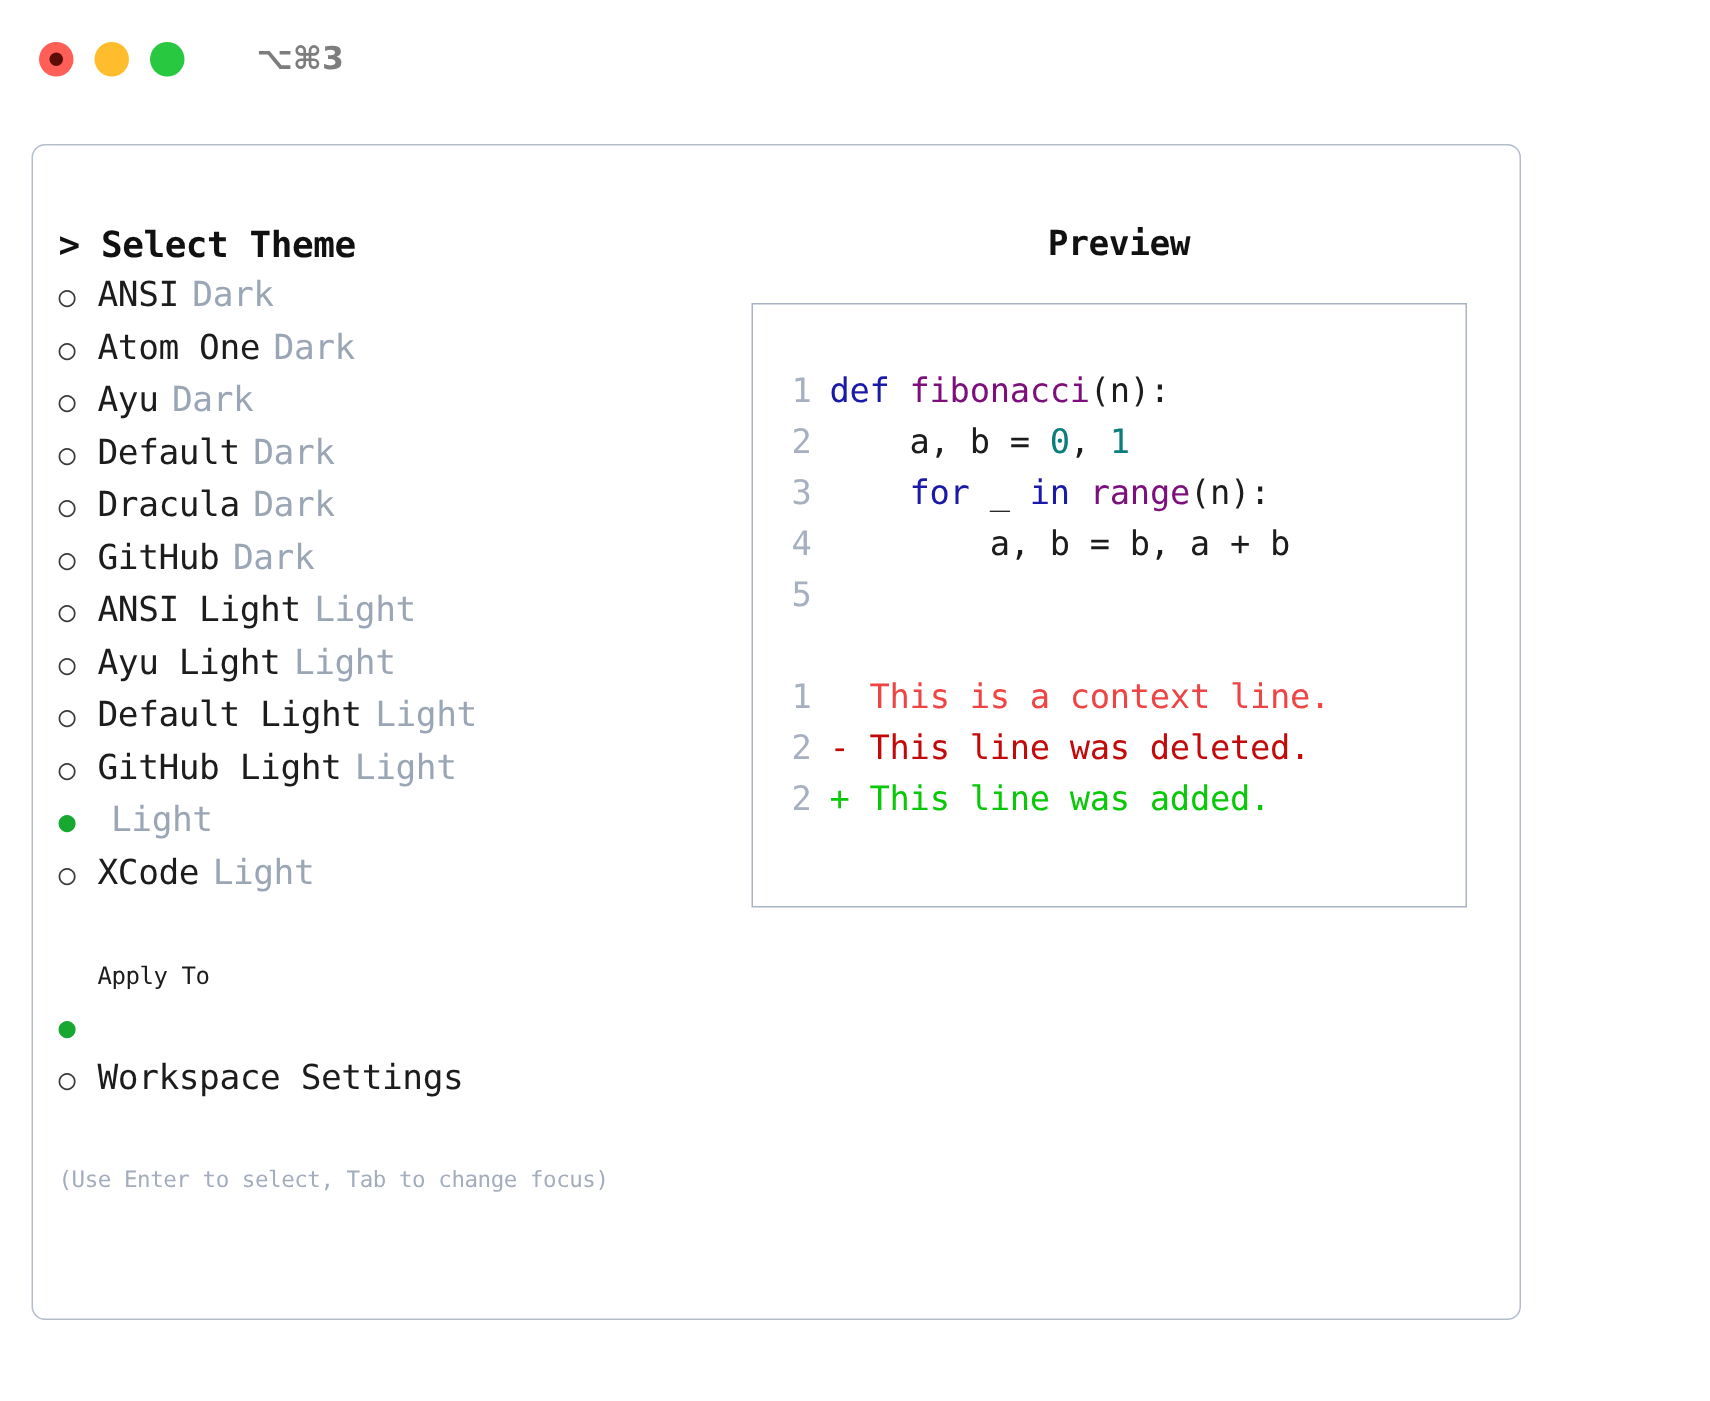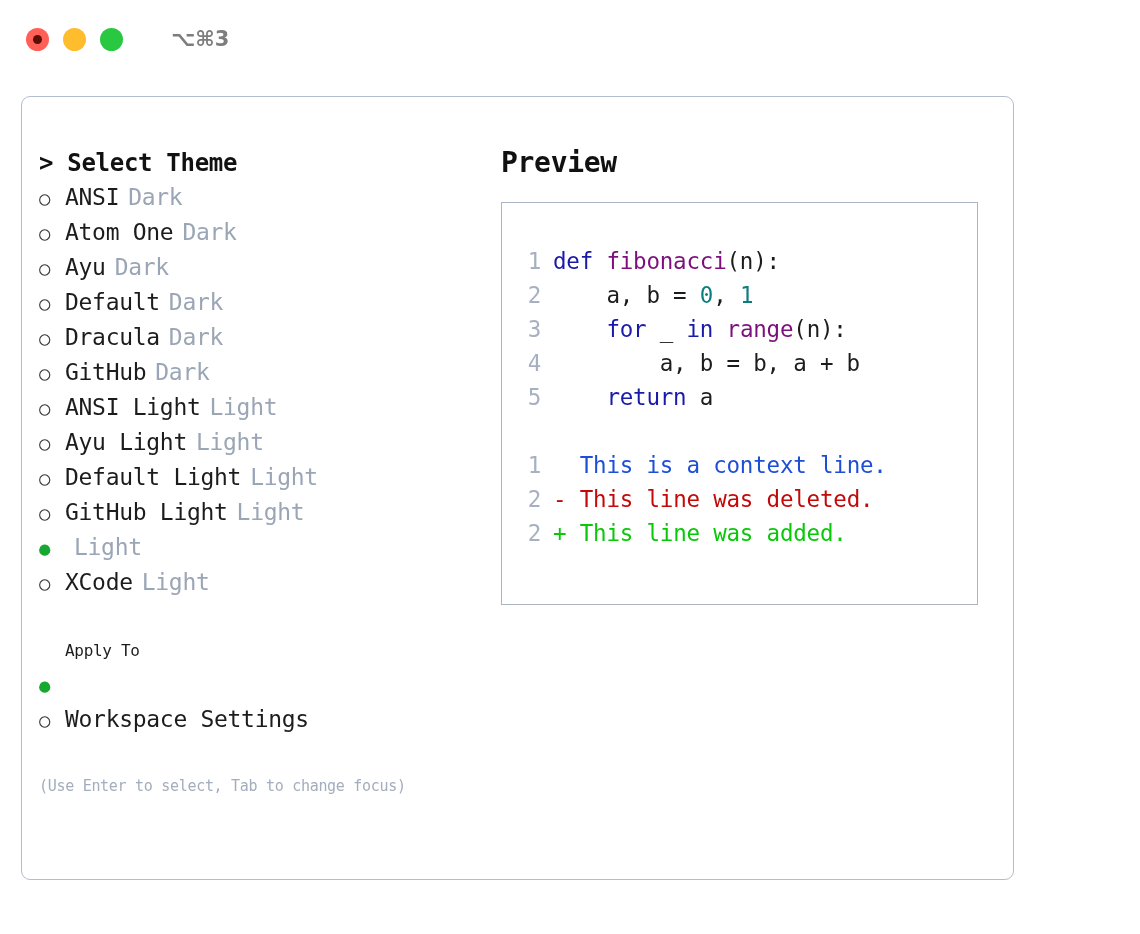--- a/index.html
+++ b/index.html
@@ -151,25 +151,26 @@
   }
 
   
   .right-col {
     position: absolute;
     left: 479px;
     top: 49px;
     width: 490px;
   }
   .preview-title {
-    font-size: 28px;
+    font-size: 23px;
     font-weight: 700;
     color: #111111;
     line-height: 34px;
     letter-spacing: -0.3px;
+    text-align: center;
   }
   .preview-box {
     margin-top: 22px;
     width: 477px;
     height: 403px;
     border: 1.6px solid #aab4c4;
     box-sizing: border-box;
     background: #ffffff;
     position: relative;
   }
@@ -196,21 +197,21 @@
   }
   .code-text { color: #1c1c1c; }
 
   .tok-kw   { color: #1a1aa8; }
   .tok-fn   { color: #7c0f7c; }
   .tok-num  { color: #0b7d7d; }
   .tok-plain{ color: #1c1c1c; }
 
   .blank-line { height: 34px; }
 
-  .diff-ctx  { color: #1d4ed8; }
+  .diff-ctx  { color: #ef4444; }
   .diff-del  { color: #c20a0a; }
   .diff-add  { color: #08c808; }
 </style>
 </head>
 <body>
 
 <div class="window">
 
   <div class="titlebar">
     <div class="traffic">
@@ -258,21 +259,21 @@
       <div class="right-col">
         <div class="preview-title">Preview</div>
 
         <div class="preview-box">
           <div class="code-area">
             <div id="code-block">
                 <div class="code-line"><span class="lineno">1</span><span class="code-text"><span class="tok-kw">def </span><span class="tok-fn">fibonacci</span><span class="tok-plain">(n):</span></span></div>
                 <div class="code-line"><span class="lineno">2</span><span class="code-text"><span class="tok-plain">    a, b = </span><span class="tok-num">0</span><span class="tok-plain">, </span><span class="tok-num">1</span></span></div>
                 <div class="code-line"><span class="lineno">3</span><span class="code-text"><span class="tok-plain">    </span><span class="tok-kw">for</span><span class="tok-plain"> _ </span><span class="tok-kw">in</span><span class="tok-plain"> </span><span class="tok-fn">range</span><span class="tok-plain">(n):</span></span></div>
                 <div class="code-line"><span class="lineno">4</span><span class="code-text"><span class="tok-plain">        a, b = b, a + b</span></span></div>
-                <div class="code-line"><span class="lineno">5</span><span class="code-text"><span class="tok-plain">    </span><span class="tok-kw">return</span><span class="tok-plain"> a</span></span></div>
+                <div class="code-line"><span class="lineno">5</span></div>
               </div>
             <div class="blank-line"></div>
             <div id="diff-block">
                 <div class="code-line"><span class="lineno">1</span><span class="diff-ctx"><span> </span> <span>This is a context line.</span></span></div>
                 <div class="code-line"><span class="lineno">2</span><span class="diff-del"><span>-</span> <span>This line was deleted.</span></span></div>
                 <div class="code-line"><span class="lineno">2</span><span class="diff-add"><span>+</span> <span>This line was added.</span></span></div>
               </div>
           </div>
         </div>
       </div>

